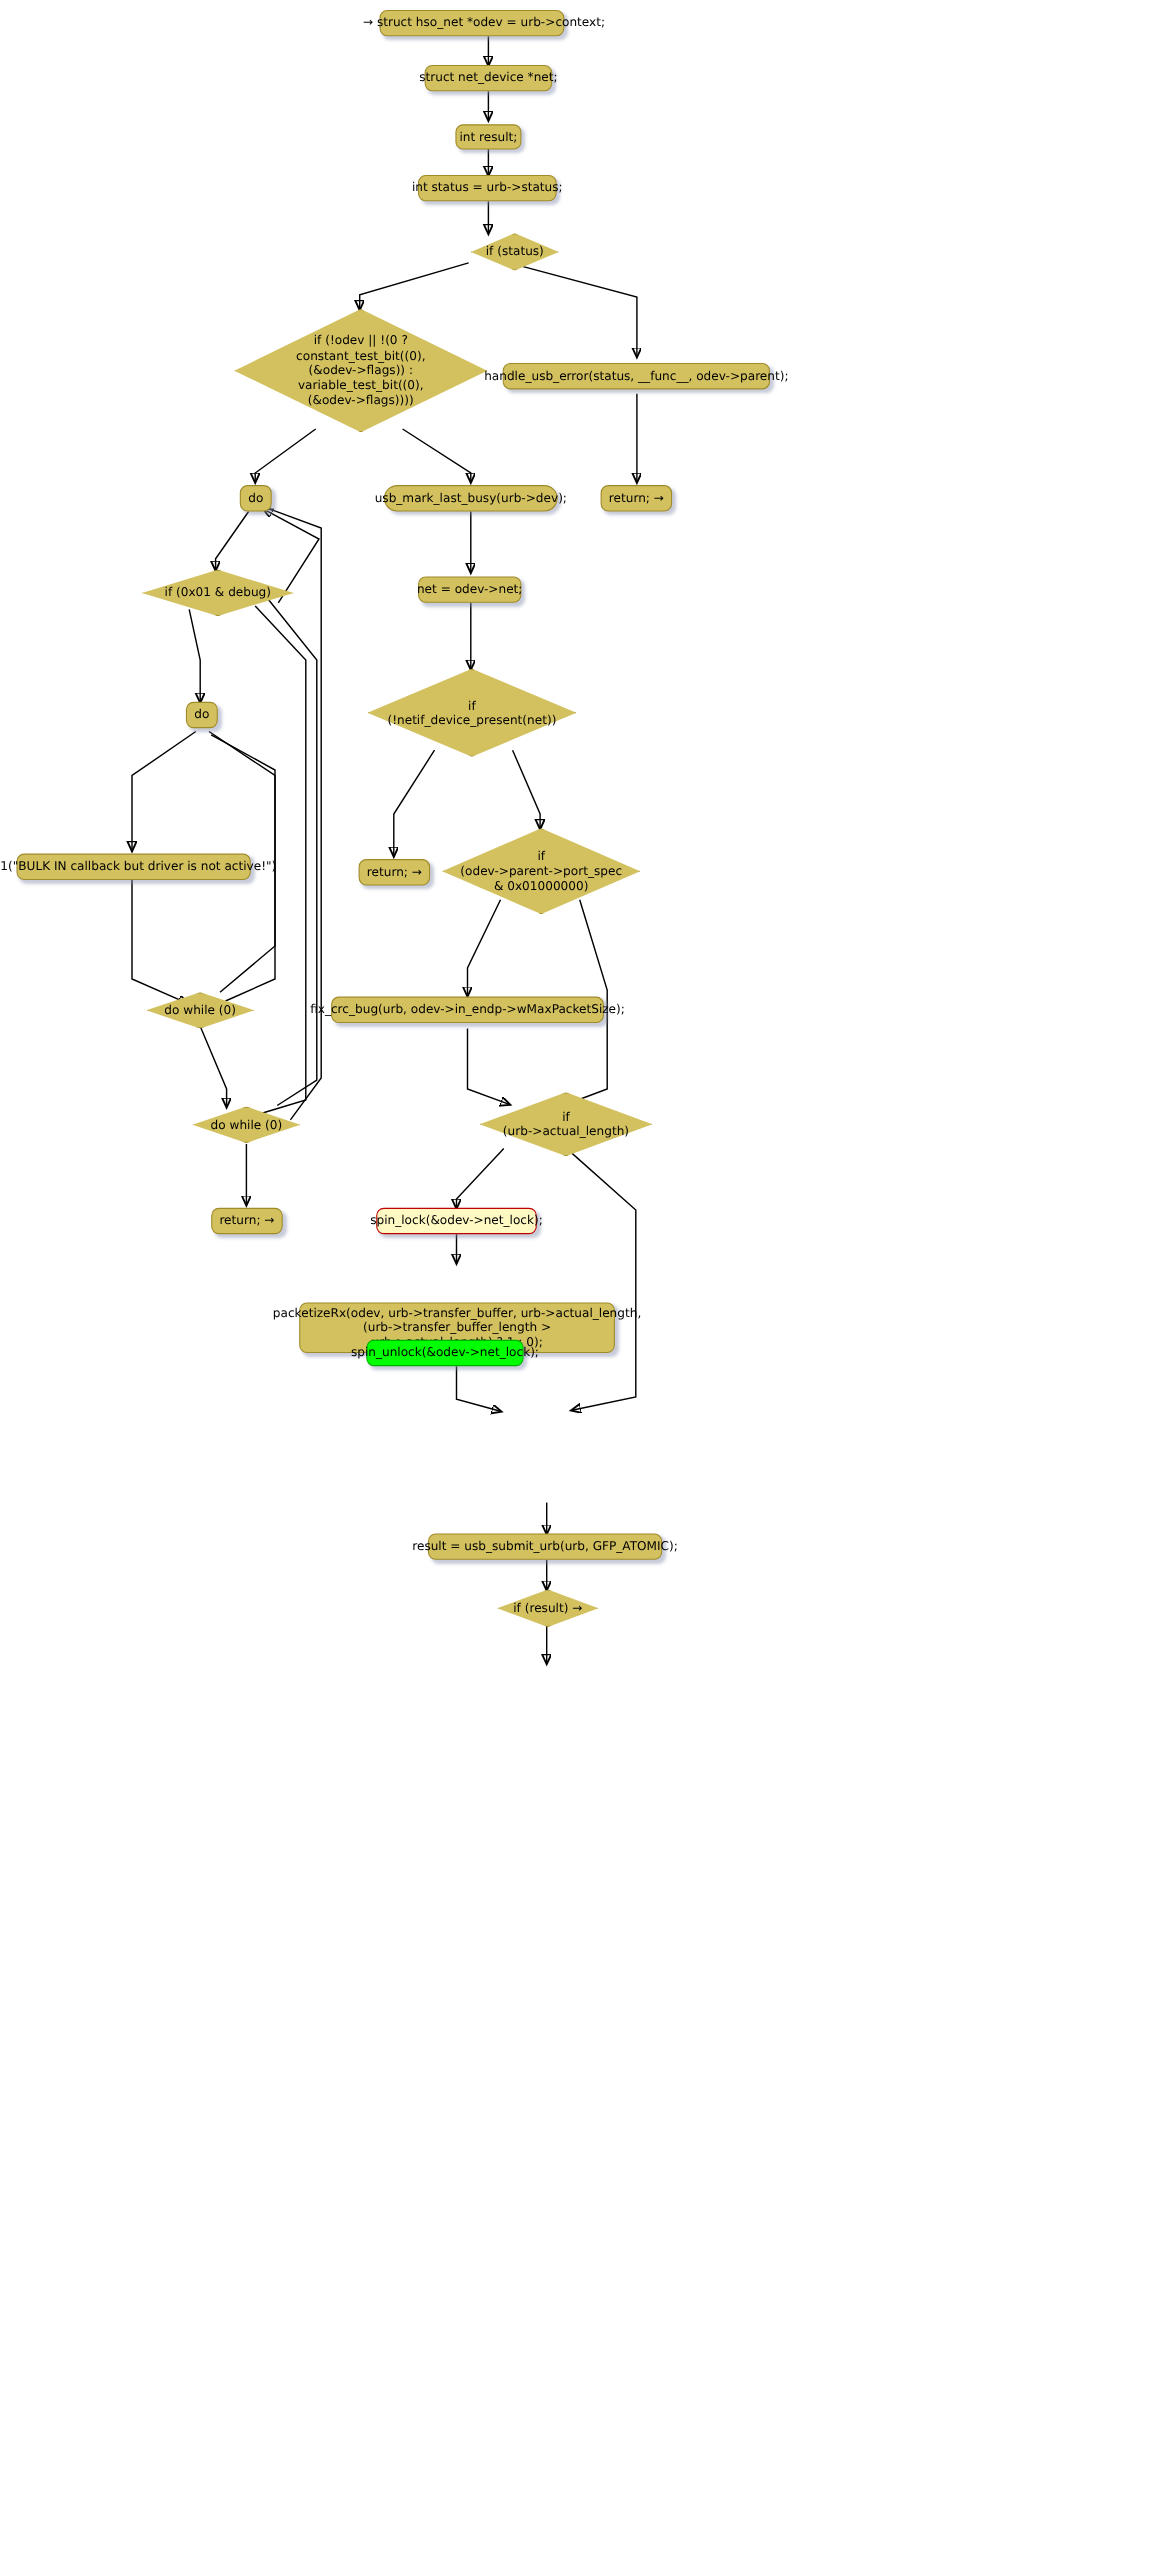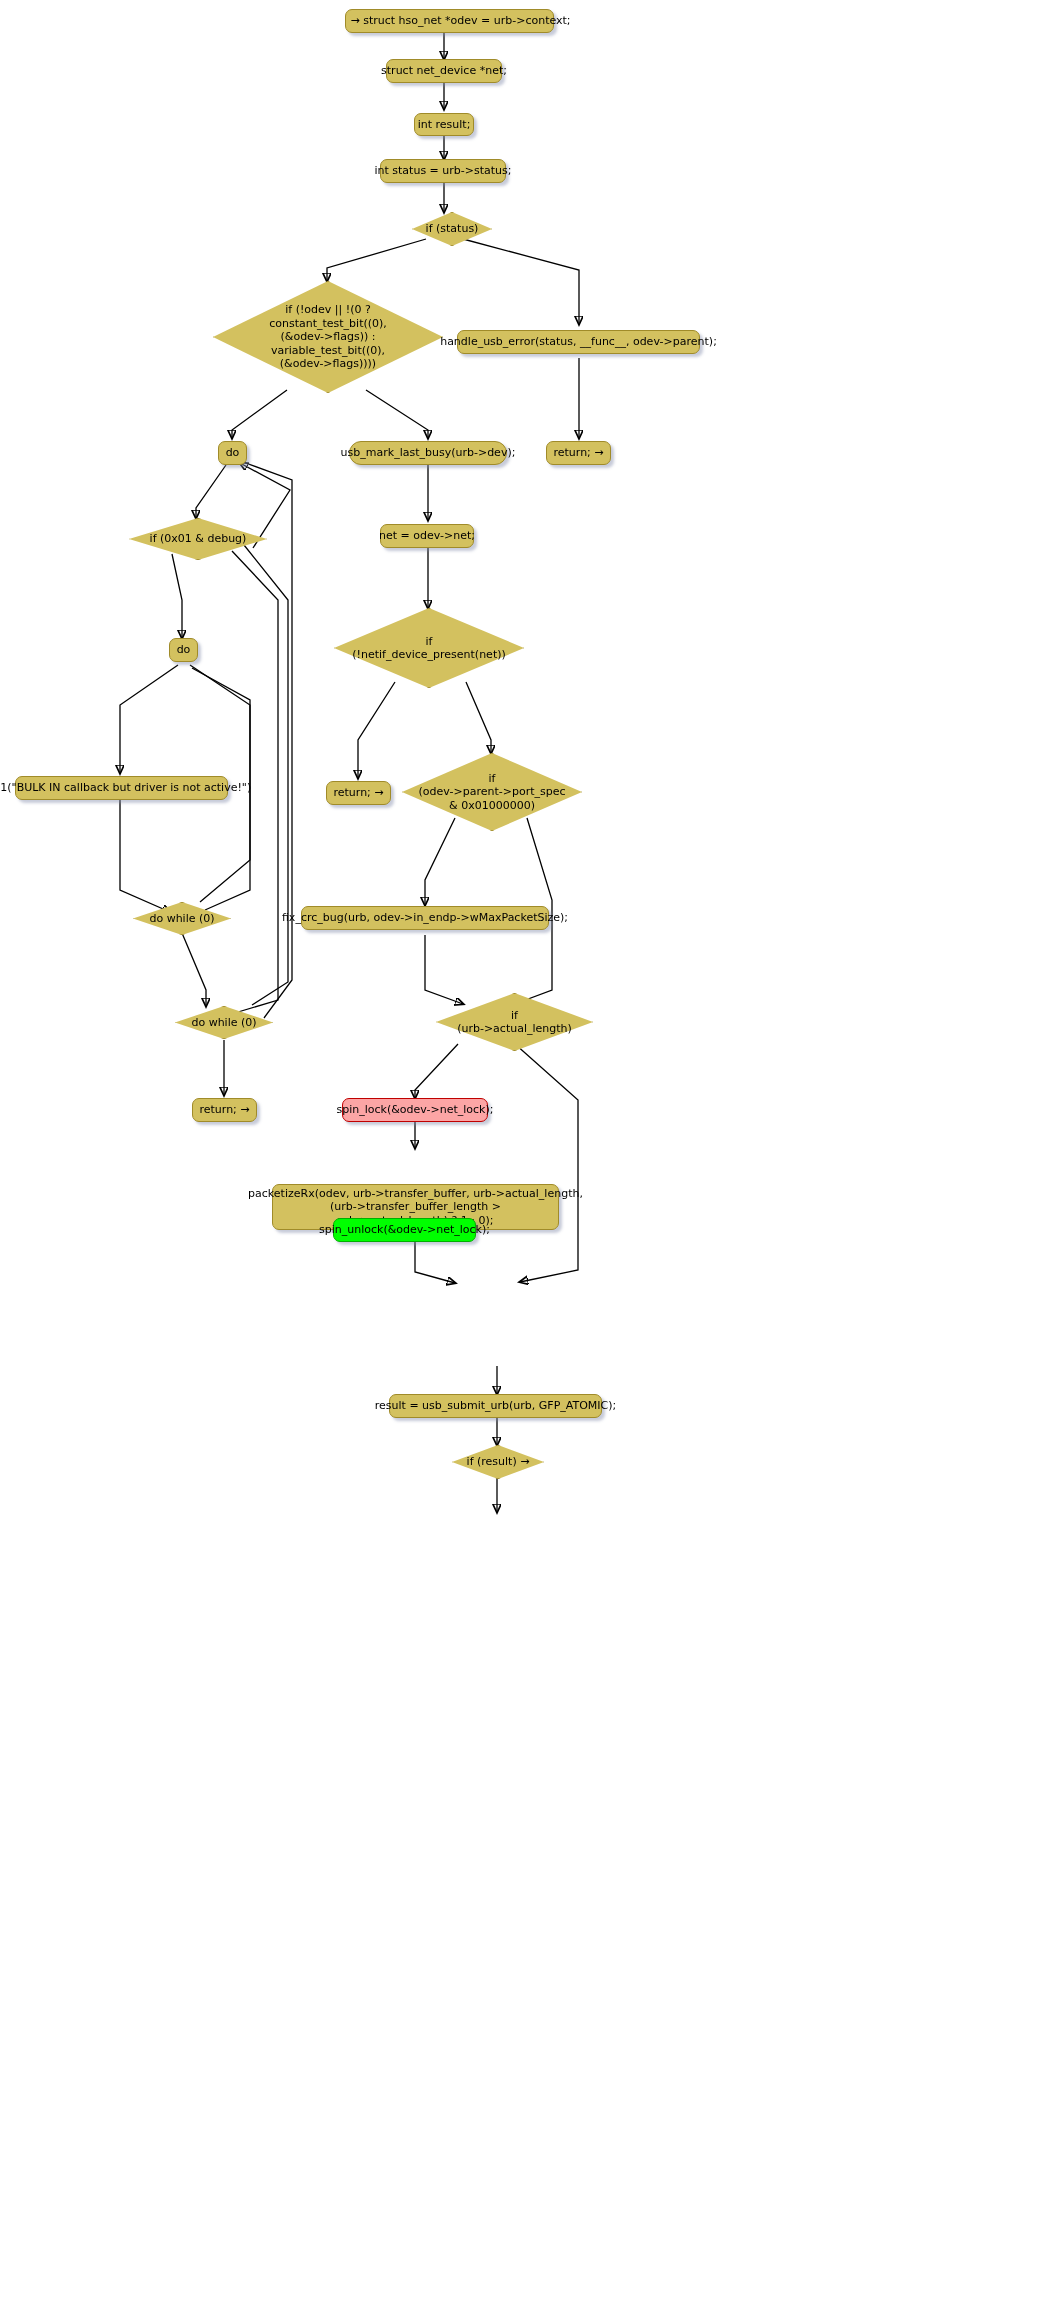--- a/index.html
+++ b/index.html
@@ -16,21 +16,21 @@
     border-radius:7px;
     box-shadow:3px 3px 3px rgba(130,140,170,.45);
     color:#000000;
     display:flex;align-items:center;justify-content:center;
     text-align:center;
     font-size:11px;
     line-height:13.5px;
     padding:3px 7px;
     white-space:pre;
   }
-  .box.red{background:#fca5a5;border-color:#C00000;}
+  .box.red{background:#fef9c3;border-color:#C00000;}
   .box.green{background:#00FF00;border-color:#00B000;}
 
   .diamond{
     color:#000;
     text-align:center;
     font-size:11px;
     line-height:13.5px;
     display:flex;align-items:center;justify-content:center;
     white-space:pre;
   }
@@ -124,37 +124,37 @@
 
     <path d="M415,1242 L415,1272 L455,1283" marker-end="url(#arrow)"></path>
 
     <path d="M497,1366 L497,1394" marker-end="url(#arrow)"></path>
 
     <path d="M497,1418 L497,1445" marker-end="url(#arrow)"></path>
 
     <path d="M497,1478 L497,1512" marker-end="url(#arrow)"></path>
   </svg>
 
-  <div class="node box" style="left:345px;top:9px;width:209px;height:24px;padding-left:29px;">
+  <div class="node box" style="left:345px;top:9px;width:168px;height:24px;padding-left:29px;">
     <span>→ struct hso_net *odev = urb-&gt;context;</span>
   </div>
 
   <div class="node box" style="left:386px;top:59px;width:116px;height:24px;">
     <span>struct net_device *net;</span>
   </div>
 
   <div class="node box" style="left:414px;top:113px;width:60px;height:23px;justify-content:center;">
     <span>int result;</span>
   </div>
 
   <div class="node box" style="left:380px;top:159px;width:126px;height:24px;">
     <span>int status = urb-&gt;status;</span>
   </div>
 
-  <div class="node diamond" style="left:412px;top:212px;width:80px;height:34px;">
+  <div class="node diamond" style="left:428px;top:212px;width:80px;height:34px;">
     <div class="dshape"></div>
     <span class="dtxt">if (status)</span>
   </div>
 
   <div class="node diamond" style="left:213px;top:281px;width:230px;height:112px;">
     <div class="dshape"></div>
     <span class="dtxt">if (!odev || !(0 ?
 constant_test_bit((0),
 (&amp;odev-&gt;flags)) :
 variable_test_bit((0),

